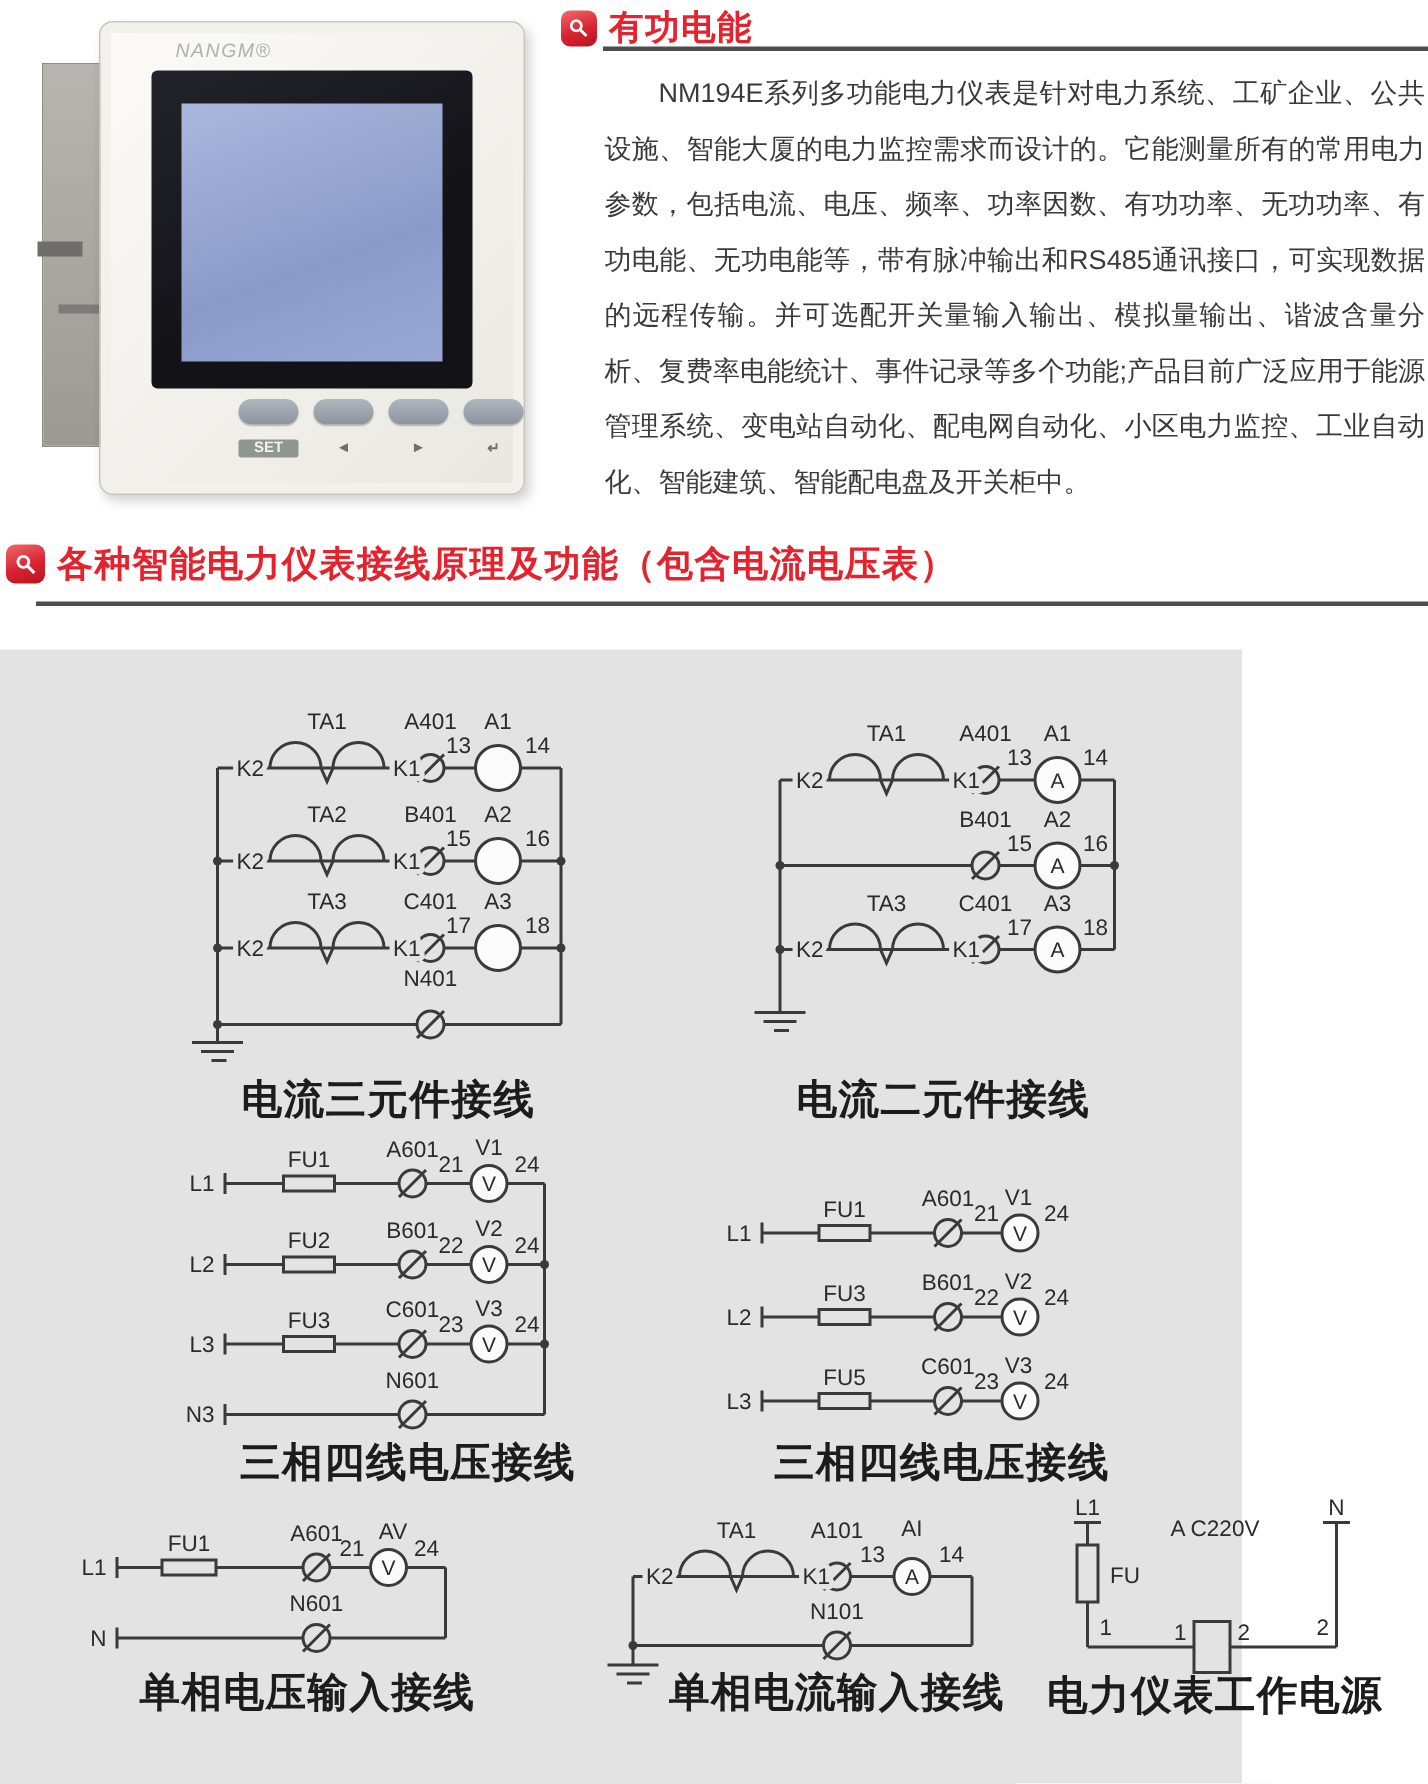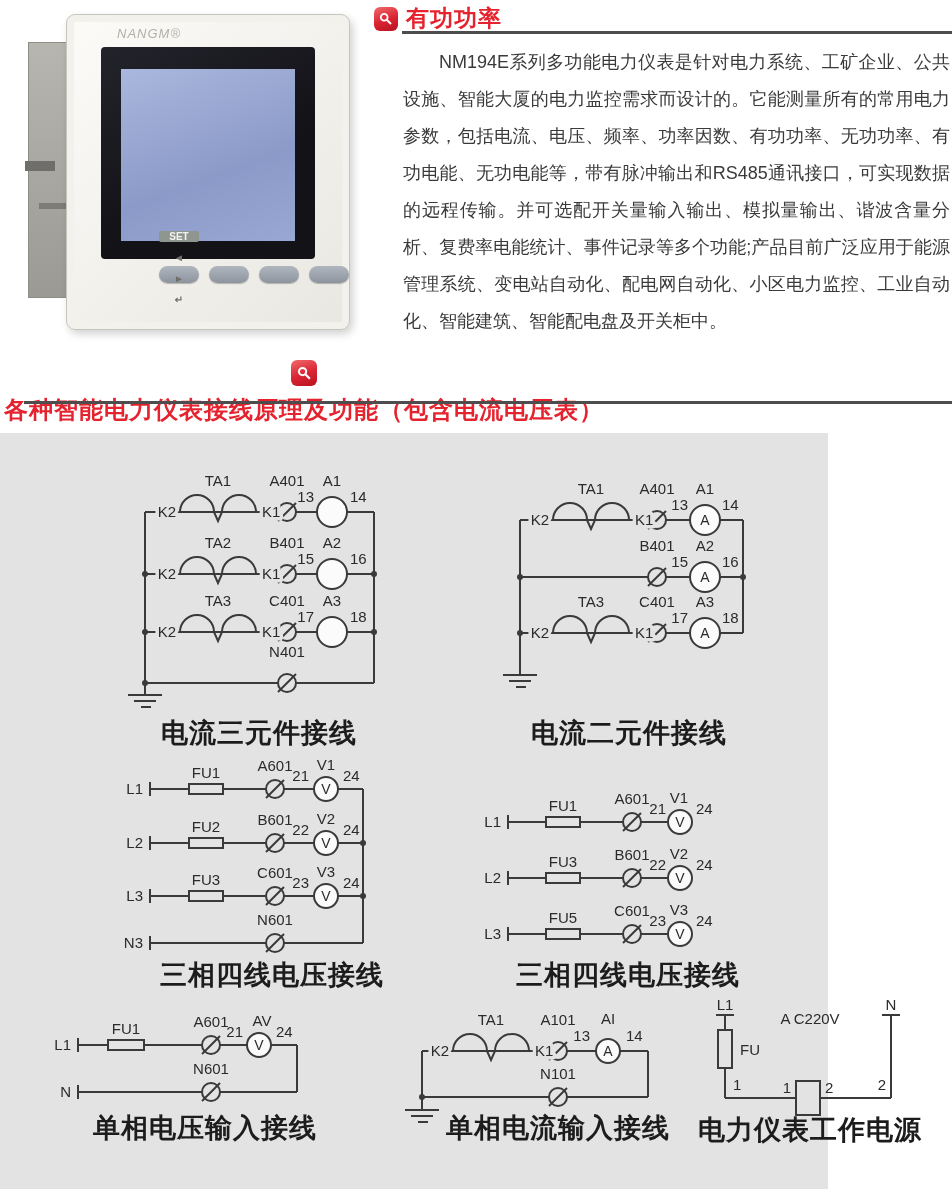--- a/index.html
+++ b/index.html
@@ -2,21 +2,21 @@
 <html><head>
 <meta charset="utf-8">
 <style>
   html,body{margin:0;padding:0;background:#fff;}
   .page{position:relative;width:952px;height:1189px;background:#ffffff;
         font-family:"Liberation Sans",sans-serif;overflow:hidden;padding-left:20px;}
 
   
   .h-row{position:absolute;display:flex;align-items:center;gap:8px;}
   .h1-row{left:374px;top:3px;}
-  .h2-row{left:4px;top:360px;flex-direction:column;}
+  .h2-row{left:4px;top:360px;}
   .mag-icon{width:24px;height:24px;border-radius:6px;
             background:linear-gradient(160deg,#ef6b6b 0%,#d92332 55%,#b8121f 100%);
             display:flex;align-items:center;justify-content:center;flex:0 0 auto;}
   .h2-row .mag-icon{width:26px;height:26px;}
   .h-title{color:#e5232e;font-size:23px;font-weight:bold;letter-spacing:1px;white-space:nowrap;}
   .h2-row .h-title{font-size:24px;}
   .rule{position:absolute;height:3px;background:#4d4d4d;}
   .rule-1{left:402px;right:0;top:31px;}
   .rule-2{left:24px;right:0;top:401px;}
 
@@ -36,21 +36,21 @@
          box-shadow:inset 0 0 0 7px #f3f1ec, 3px 4px 8px rgba(0,0,0,.18);}
   .brand{position:absolute;top:11px;left:50px;font-size:13px;color:#b2b0aa;
          font-style:italic;letter-spacing:1px;}
   .screenblk{position:absolute;left:34px;top:32px;width:214px;height:212px;
              background:linear-gradient(150deg,#23232b,#121217 60%);border-radius:4px;}
   .lcd{position:absolute;left:20px;top:22px;right:20px;bottom:18px;
        background:linear-gradient(160deg,#aab7dd,#8b9ac8 60%,#98a7d3);}
   .btns{position:absolute;left:92px;bottom:46px;display:flex;gap:10px;}
   .oval{width:40px;height:17px;border-radius:9px;
         background:linear-gradient(#b0b6be,#8d949e);box-shadow:0 1px 1px rgba(0,0,0,.25);}
-  .btn-labels{position:absolute;left:92px;bottom:24px;display:flex;gap:10px;flex-direction:column;}
+  .btn-labels{position:absolute;left:92px;bottom:24px;display:flex;gap:10px;}
   .blab{width:40px;text-align:center;font-size:10px;font-weight:bold;color:#70706b;}
   .blab.set{background:#8f968f;color:#f2f2ee;border-radius:2px;}
 
   
   .panel{position:absolute;left:0;top:433px;width:828px;height:756px;background:#e3e3e3;}
   svg .wire{stroke:#3a3a3a;stroke-width:2;fill:none;}
   svg .term{fill:#e3e3e3;stroke:#3a3a3a;stroke-width:2;}
   svg .meter{fill:#fbfbfb;stroke:#3a3a3a;stroke-width:2;}
   svg .fuse{fill:#e3e3e3;stroke:#3a3a3a;stroke-width:2;}
   svg .dot{fill:#3a3a3a;}
@@ -91,21 +91,21 @@
     </div>
   </div>
 
   <div class="h-row h1-row">
     <span class="mag-icon">
       <svg width="14" height="14" viewBox="0 0 14 14">
           <circle cx="5.2" cy="5.2" r="3.4" fill="none" stroke="#fff" stroke-width="1.8"></circle>
           <line x1="8" y1="8" x2="12" y2="12" stroke="#fff" stroke-width="2"></line>
         </svg>
     </span>
-    <span class="h-title">有功功率</span>
+    <span class="h-title">有功电能</span>
   </div>
   <div class="rule rule-1"></div>
   <div class="para">NM194E系列多功能电力仪表是针对电力系统、工矿企业、公共设施、智能大厦的电力监控需求而设计的。它能测量所有的常用电力参数，包括电流、电压、频率、功率因数、有功功率、无功功率、有功电能、无功电能等，带有脉冲输出和RS485通讯接口，可实现数据的远程传输。并可选配开关量输入输出、模拟量输出、谐波含量分析、复费率电能统计、事件记录等多个功能;产品目前广泛应用于能源管理系统、变电站自动化、配电网自动化、小区电力监控、工业自动化、智能建筑、智能配电盘及开关柜中。</div>
 
   <div class="h-row h2-row">
     <span class="mag-icon">
       <svg width="15" height="15" viewBox="0 0 14 14">
           <circle cx="5.2" cy="5.2" r="3.4" fill="none" stroke="#fff" stroke-width="1.8"></circle>
           <line x1="8" y1="8" x2="12" y2="12" stroke="#fff" stroke-width="2"></line>
         </svg>

